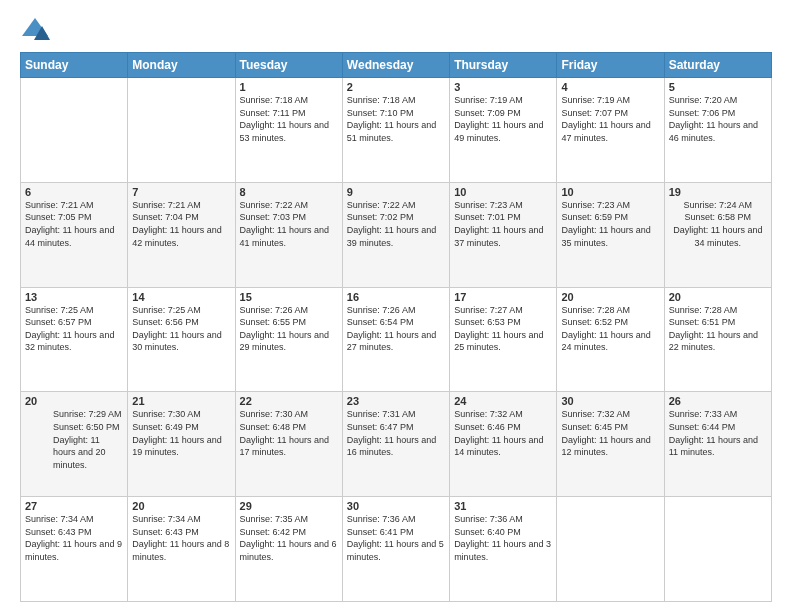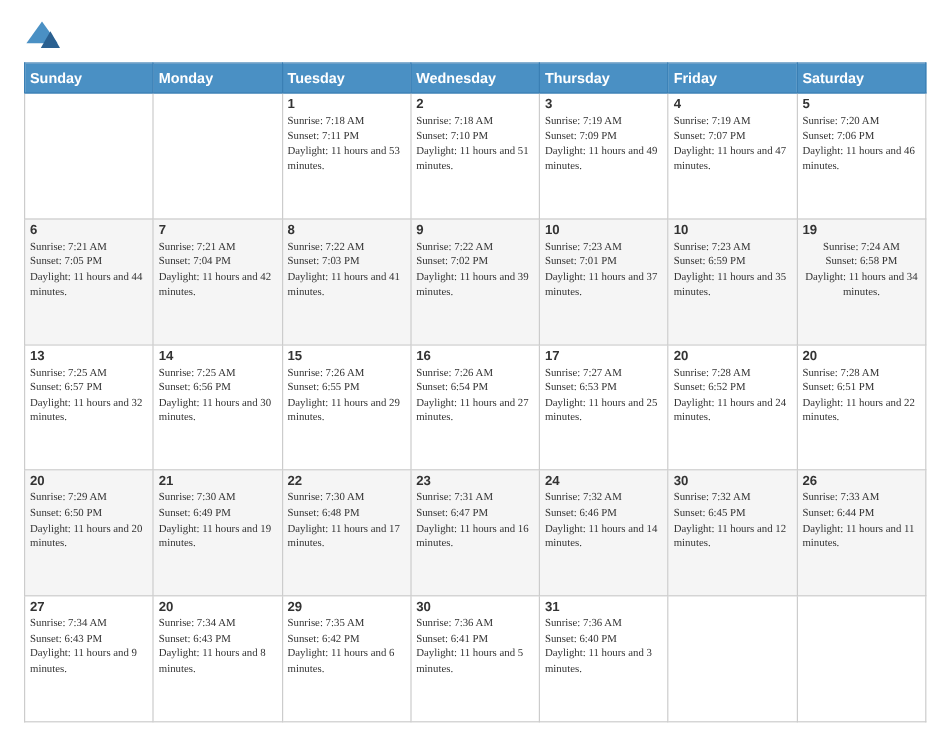--- a/index.html
+++ b/index.html
@@ -87,21 +87,20 @@
     .day-num {
       font-size: 11px;
       font-weight: bold;
       display: block;
       margin-bottom: 1px;
     }
     .day-info {
       font-size: 9px;
       line-height: 1.4;
       color: #333;
-      font-family: Liberation Serif, serif;
     }
   </style>
 </head>
 <body>
 
 <div class="page">
   <div class="header">
     <div class="logo">
       <svg class="logo-icon" viewBox="0 0 30 28">
         <polygon points="15,2 28,20 2,20" fill="#4a90c4"></polygon>
@@ -249,21 +248,21 @@
           <td>
             <span class="day-num">20</span>
             <div class="day-info" style="white-space: pre-line;">Sunrise: 7:28 AM
 Sunset: 6:51 PM
 Daylight: 11 hours and 22 minutes.</div>
           </td>
         </tr>
         <tr>
           <td>
             <span class="day-num">20</span>
-            <div class="day-info" style="white-space: pre-line;">Sunrise: 7:29 AM
+            <div class="day-info" style="white-space: pre-line; margin-left: 28px;">Sunrise: 7:29 AM
 Sunset: 6:50 PM
 Daylight: 11 hours and 20 minutes.</div>
           </td>
           <td>
             <span class="day-num">21</span>
             <div class="day-info" style="white-space: pre-line;">Sunrise: 7:30 AM
 Sunset: 6:49 PM
 Daylight: 11 hours and 19 minutes.</div>
           </td>
           <td>

